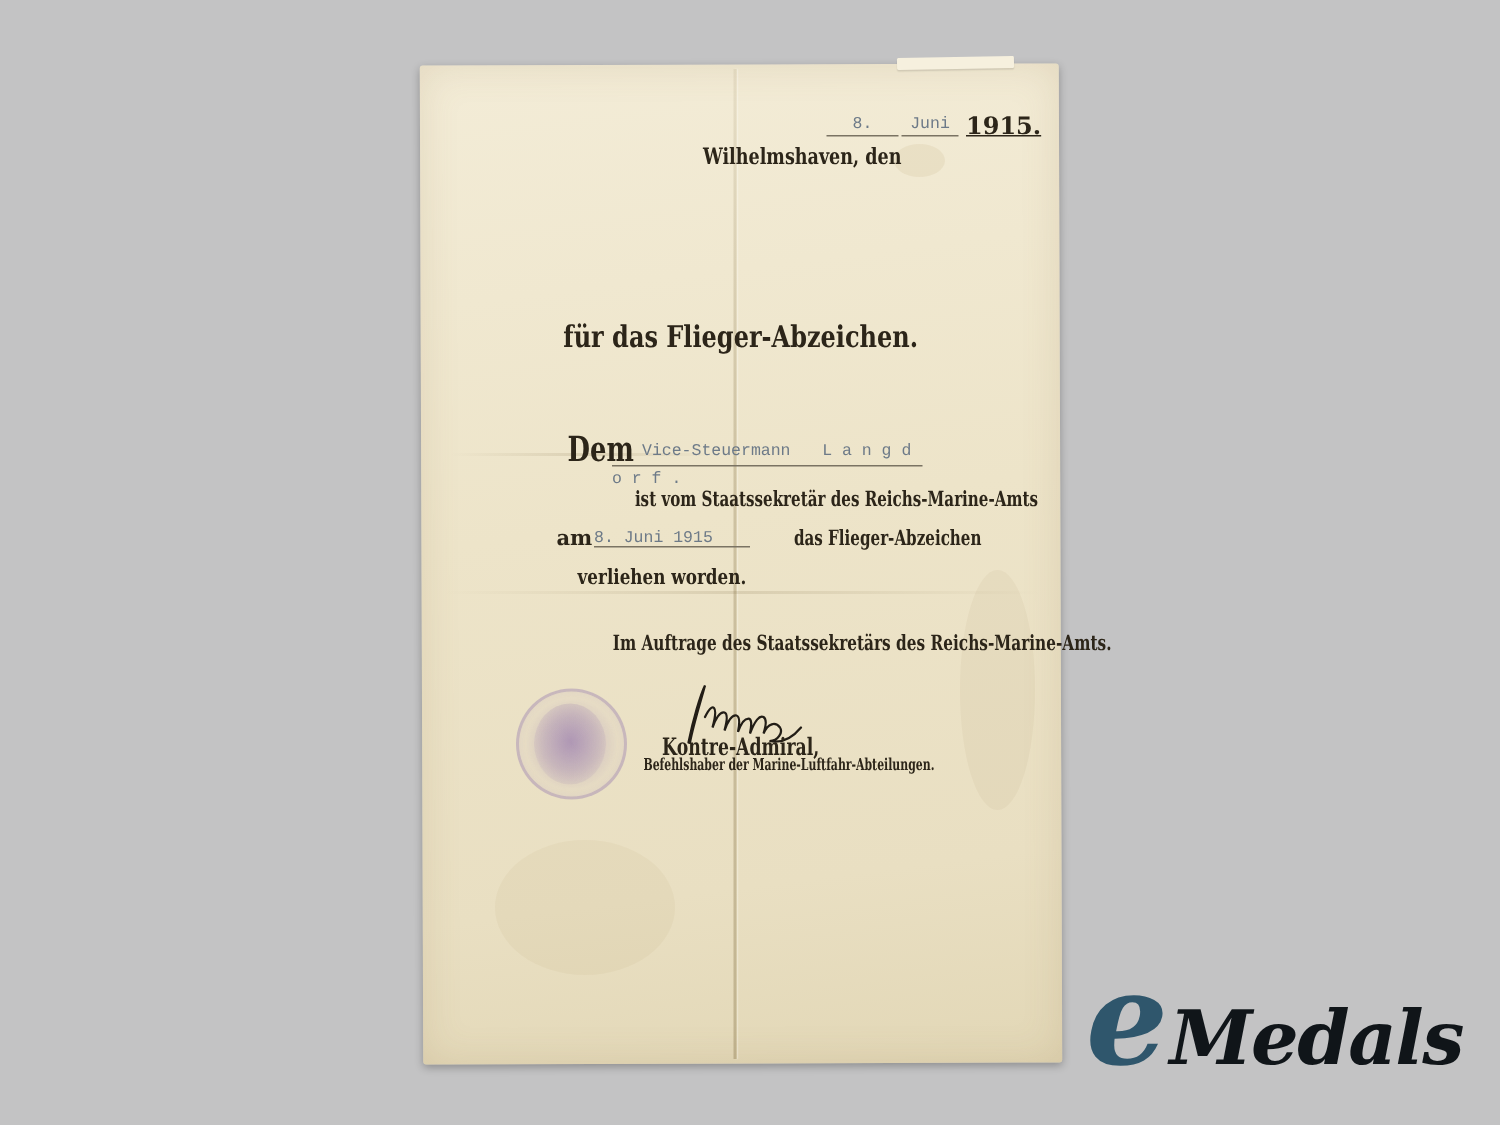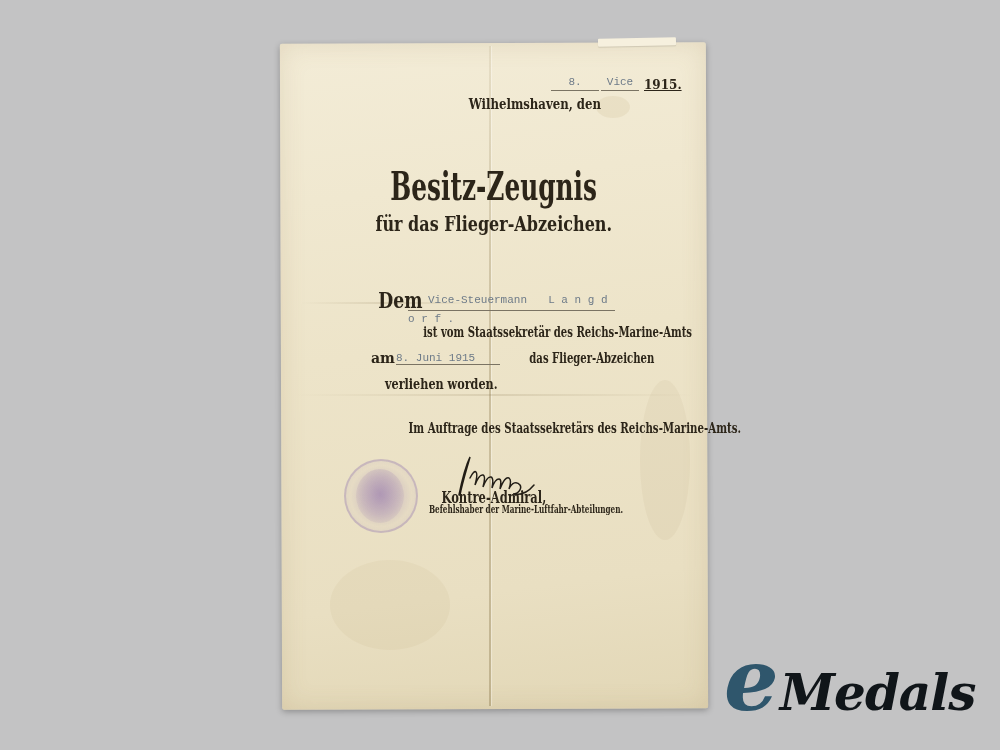--- a/index.html
+++ b/index.html
@@ -48,29 +48,26 @@
   <div class="stain" style="left:330px;top:560px;width:120px;height:90px;background:rgba(170,140,80,0.07);"></div>
   <div class="stain" style="left:640px;top:380px;width:50px;height:160px;background:rgba(160,130,80,0.07);"></div>
 
   <div style="position:absolute;left:450px;top:86px;margin-top:8px;">
     <span class="frak sx" style="font-size:15px;transform:scaleX(0.78);">Wilhelmshaven, den</span>
   </div>
   <div class="fill" style="left:551px;top:70px;width:48px;height:20px;">
     <span class="typed">8.</span>
   </div>
   <div class="fill" style="left:601px;top:70px;width:38px;height:20px;">
-    <span class="typed">Vice</span>
+    <span class="typed">Juni</span>
   </div>
   <div style="position:absolute;left:644px;top:74px;">
-    <span class="frak" style="font-size:12px;text-decoration:underline;">1915.</span>
+    <span class="frak" style="font-size:16px;text-decoration:underline;">1915.</span>
   </div>
 
-  <div class="center-line" style="top:162px;">
-    <span class="frak sx" style="font-size:40px;transform:scaleX(0.62);">Besitz-Zeugnis</span>
-  </div>
   <div class="center-line" style="top:212px;">
     <span class="frak sx" style="font-size:20px;transform:scaleX(0.80);">für das Flieger-Abzeichen.</span>
   </div>
 
   <div style="position:absolute;left:371px;top:286px;">
     <span class="frak sx" style="font-size:23px;transform:scaleX(0.75);">Dem</span>
   </div>
   <div class="fill" style="left:408px;top:288px;width:207px;height:22px;text-align:left;">
     <span class="typed" style="margin-left:20px;">Vice-Steuermann</span>
     <span class="typed" style="margin-left:16px;">L a n g d o r f .</span>

